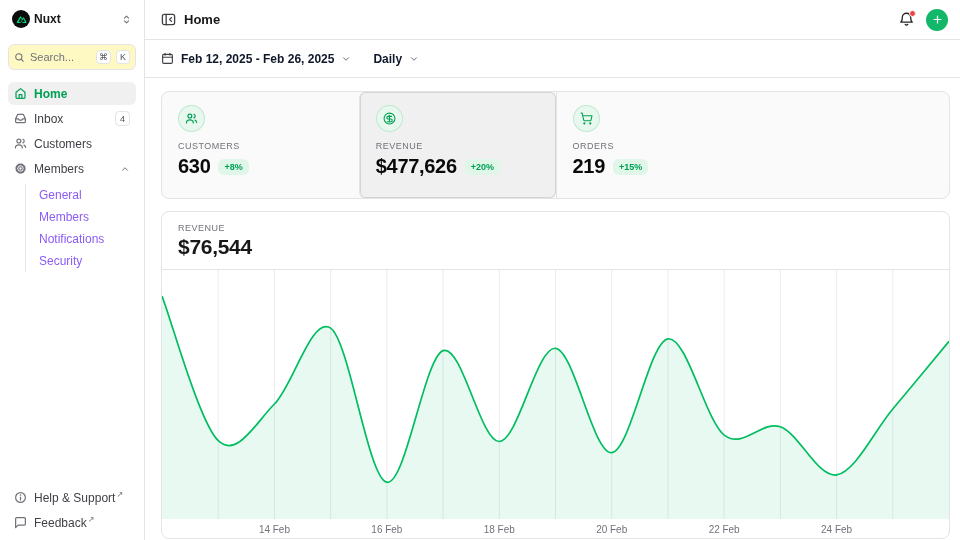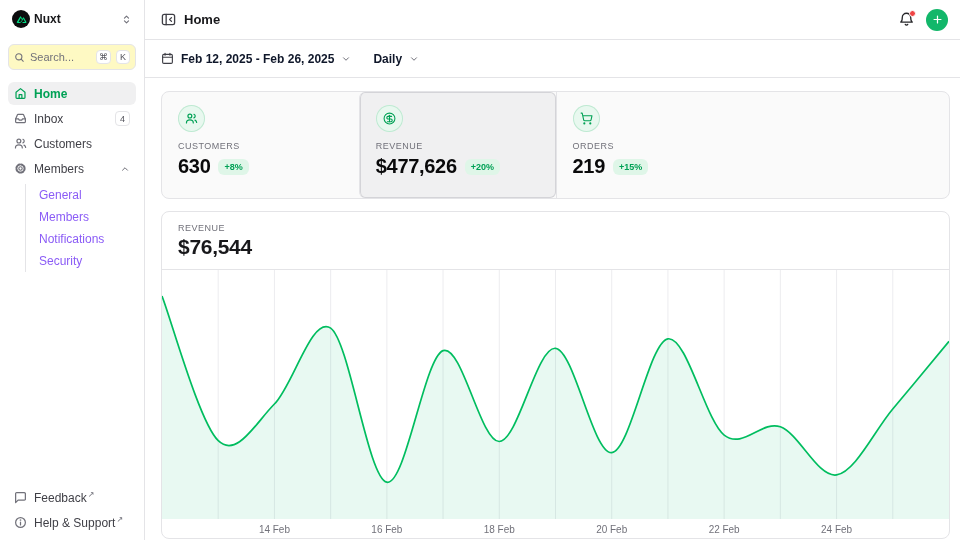--- a/index.html
+++ b/index.html
@@ -168,35 +168,35 @@
         <div class="sub-item">Notifications</div>
         <div class="sub-item">Security</div>
       </div>
     </nav>
 
     <div class="sb-spacer"></div>
 
     <div class="foot-links">
       <div class="nav-item">
         <span style="display:flex;">
-          <svg width="13" height="13" viewBox="0 0 16 16" fill="none" stroke="currentColor" stroke-width="1.5" stroke-linecap="round" stroke-linejoin="round">
-              <path d="M14 10a1.3 1.3 0 0 1-1.3 1.3H5l-3 3V3.3A1.3 1.3 0 0 1 3.3 2h9.4A1.3 1.3 0 0 1 14 3.3Z"></path>
-            </svg>
-        </span>
-        <span class="ni-label"><span>Feedback</span><span class="ext-arrow">↗</span></span>
-      </div>
-      <div class="nav-item">
-        <span style="display:flex;">
           <svg width="13" height="13" viewBox="0 0 16 16" fill="none" stroke="currentColor" stroke-width="1.5" stroke-linecap="round">
               <circle cx="8" cy="8" r="6"></circle>
               <path d="M8 7.4V11"></path>
               <circle cx="8" cy="5" r="0.3" fill="currentColor"></circle>
             </svg>
         </span>
         <span class="ni-label"><span>Help &amp; Support</span><span class="ext-arrow">↗</span></span>
+      </div>
+      <div class="nav-item">
+        <span style="display:flex;">
+          <svg width="13" height="13" viewBox="0 0 16 16" fill="none" stroke="currentColor" stroke-width="1.5" stroke-linecap="round" stroke-linejoin="round">
+              <path d="M14 10a1.3 1.3 0 0 1-1.3 1.3H5l-3 3V3.3A1.3 1.3 0 0 1 3.3 2h9.4A1.3 1.3 0 0 1 14 3.3Z"></path>
+            </svg>
+        </span>
+        <span class="ni-label"><span>Feedback</span><span class="ext-arrow">↗</span></span>
       </div>
     </div>
 
   </aside>
 
   <div class="main">
 
     <header class="topbar">
       <span style="display:flex;color:#3f3f46;cursor:pointer;">
         <svg width="15" height="15" viewBox="0 0 16 16" fill="none" stroke="currentColor" stroke-width="1.4" stroke-linecap="round" stroke-linejoin="round">

